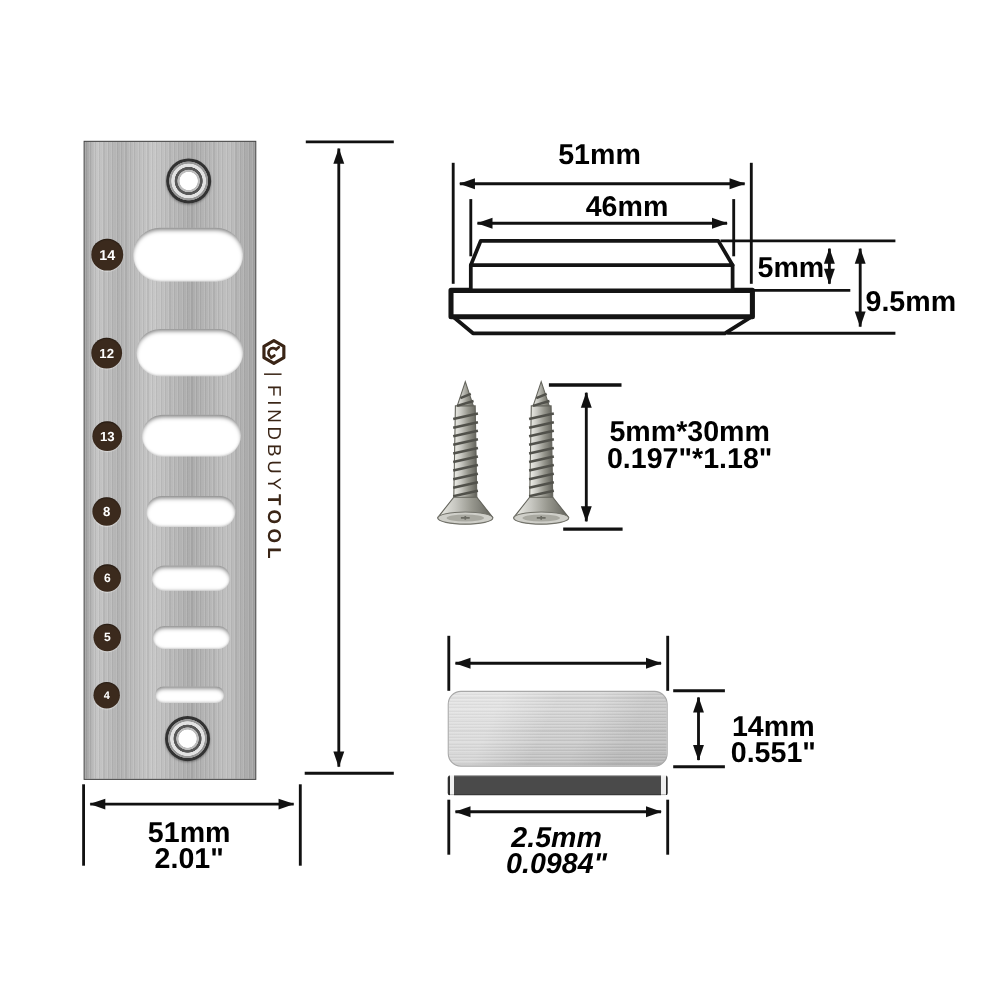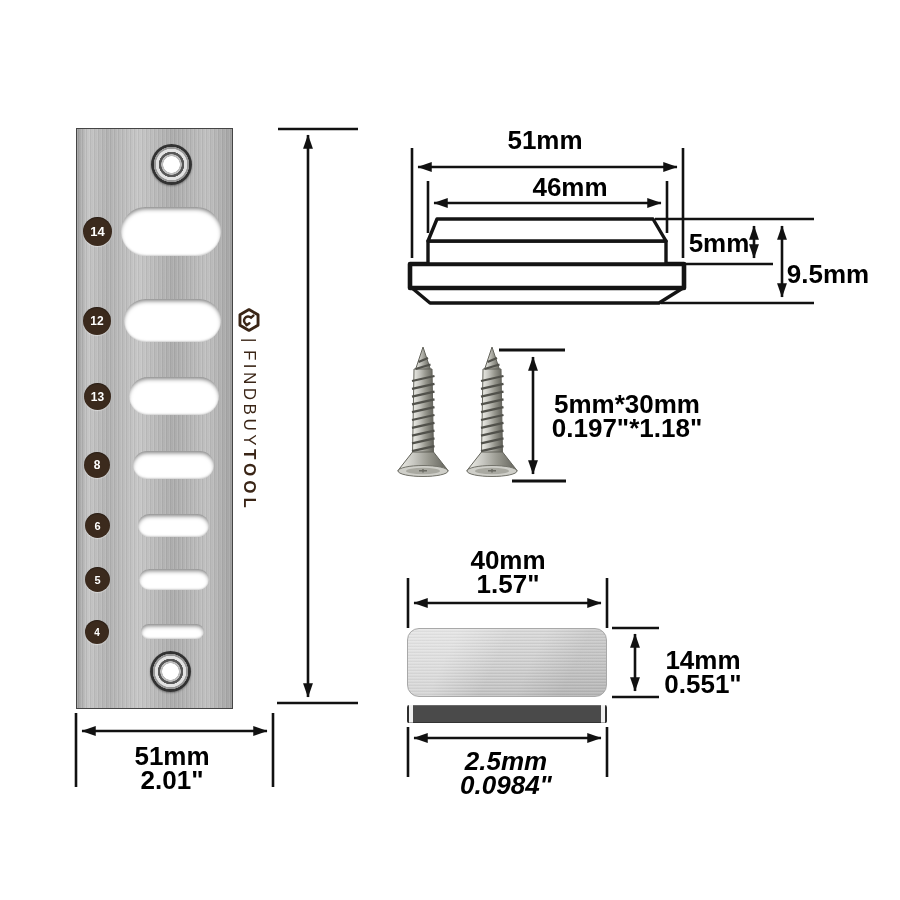--- a/index.html
+++ b/index.html
@@ -186,29 +186,25 @@
       <line class="dim" x1="414" y1="738" x2="601" y2="738" marker-start="url(#ah)" marker-end="url(#ah)"></line>
     </g>
   </svg>
 
   <div class="lbl" style="left:545px;top:128px;">51mm</div>
   <div class="lbl" style="left:570px;top:175px;">46mm</div>
   <div class="lbl" style="left:719px;top:231px;">5mm</div>
   <div class="lbl" style="left:828px;top:262px;">9.5mm</div>
 
 
-  <div class="lbl" style="left:627px;top:392px;">
+  <div class="lbl" style="left:627px;top:380px;">
     <div>5mm*30mm</div>
     <div>0.197"*1.18"</div>
   </div>
 
-  <div class="lbl" style="left:508px;top:548px;">
-    <div>40mm</div>
-    <div>1.57"</div>
-  </div>
 
   <div class="lbl" style="left:703px;top:648px;">
     <div>14mm</div>
     <div>0.551"</div>
   </div>
 
   <div class="lbl" style="left:506px;top:749px;font-style:italic;">
     <div>2.5mm</div>
     <div>0.0984"</div>
   </div>

